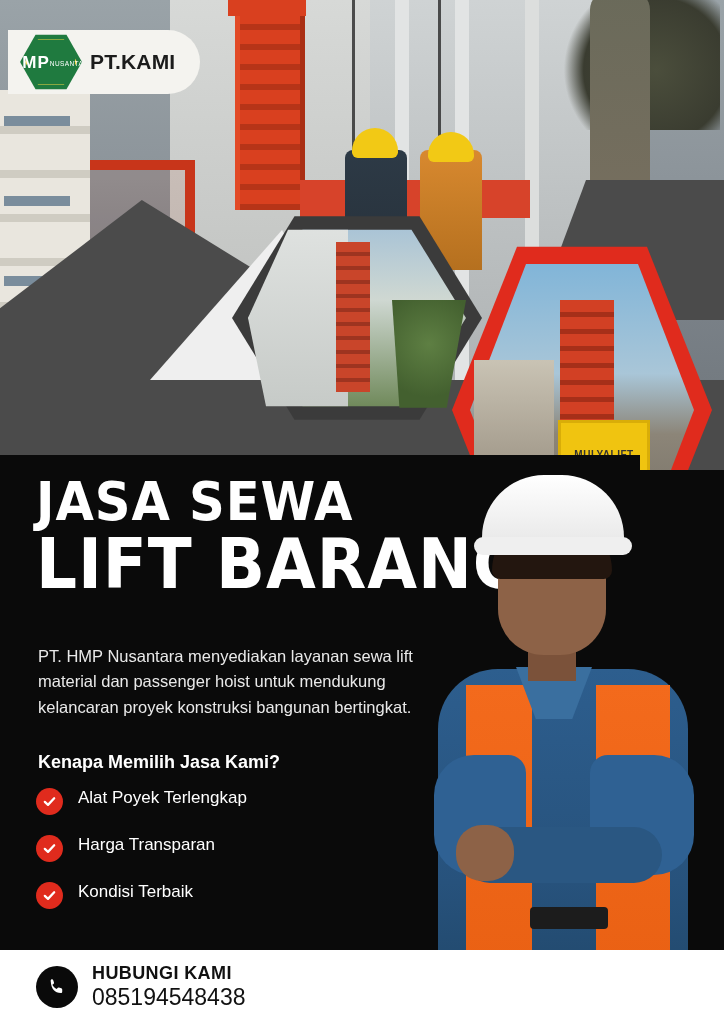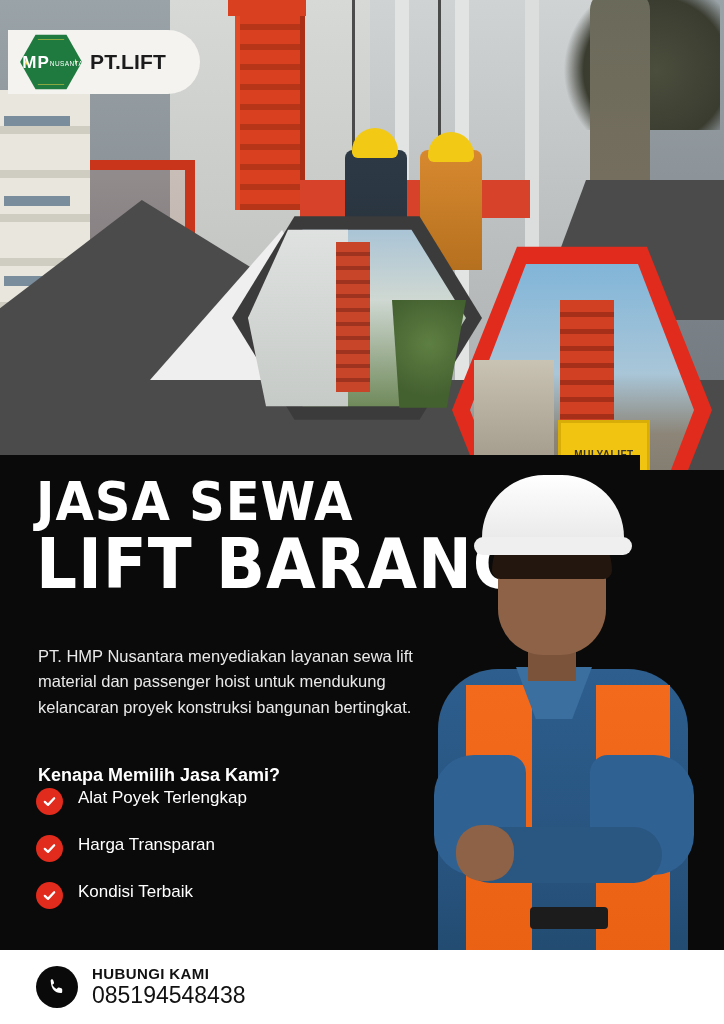--- a/index.html
+++ b/index.html
@@ -272,21 +272,21 @@
     position: absolute;
     left: 38px; top: 172px;
     width: 420px;
     color: #e9e9e9;
     font-size: 16.5px;
     line-height: 1.55;
   }
 
   .why-title {
     position: absolute;
-    left: 38px; top: 310px;
+    left: 38px; top: 297px;
     color: #ffffff;
     font-size: 18px;
     font-weight: bold;
   }
   .benefits {
     position: absolute;
     left: 36px; top: 333px;
     margin: 0; padding: 0;
     list-style: none;
   }
@@ -420,21 +420,21 @@
     border-radius: 50%;
     background: #0a0a0a;
     display: flex; align-items: center; justify-content: center;
     flex: 0 0 auto;
   }
   .footer-text {
     margin-left: 14px;
     line-height: 1.18;
   }
   .footer-title {
-    font-size: 15px;
+    font-size: 18px;
     font-weight: bold;
     color: #111;
     letter-spacing: .4px;
   }
   .footer-phone {
     font-size: 23px;
     color: #111;
   }
 </style>
 </head>
@@ -480,21 +480,21 @@
     <div class="hex-scene-yellow">
       <span>MULYALIFT</span>
     </div>
   </div>
 
   <div class="logo-badge">
     <div class="logo-hex">
       <div class="logo-hmp">HMP</div>
       <div class="logo-nus">NUSANTARA</div>
     </div>
-    <div class="logo-text">PT.LIFT</div>
+    <div class="logo-text">PT.KAMI</div>
   </div>
 
   <div class="content">
     <div class="headline1">JASA SEWA</div>
     <div class="headline2">LIFT BARANG</div>
     <p class="subtext">PT. HMP Nusantara menyediakan layanan sewa lift material dan passenger hoist untuk mendukung kelancaran proyek konstruksi bangunan bertingkat.</p>
 
     <div class="why-title">Kenapa Memilih Jasa Kami?</div>
 
     <ul class="benefits">

